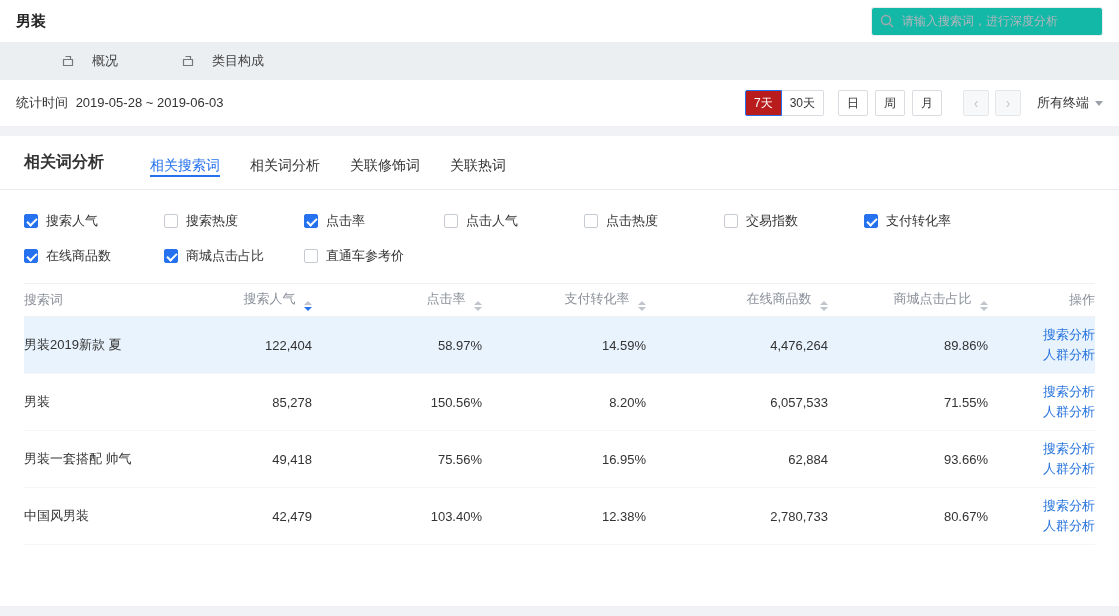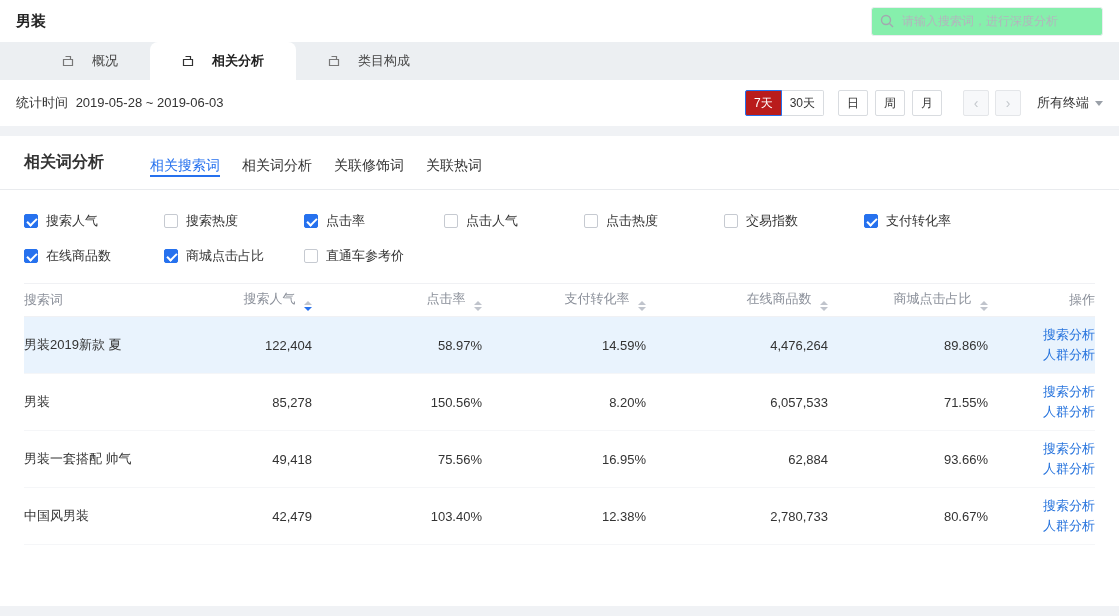--- a/index.html
+++ b/index.html
@@ -5,21 +5,21 @@
   * { margin:0; padding:0; box-sizing:border-box; }
   html,body { width:1119px; height:616px; overflow:hidden; background:#f0f2f5;
     font-family:"Liberation Sans","DejaVu Sans",sans-serif; color:#333; }
 
   
   .topbar { height:42px; background:#fff; display:flex; align-items:center;
     justify-content:space-between; padding:0 16px; }
   .page-title { font-size:15px; font-weight:bold; color:#222; }
   .search { position:relative; width:232px; height:29px; }
   .search svg { position:absolute; left:9px; top:7px; }
-  .search input { width:100%; height:100%; border:1px solid #ebedf0; background:#86efac;
+  .search input { width:100%; height:100%; border:1px solid #ebedf0; background:#14b8a6;
     border-radius:3px; padding:0 8px 0 30px; font-size:12px; color:#333; outline:none;
     font-family:inherit; }
   .search input::placeholder { color:#b2b6bd; }
 
   
   .tabstrip { height:38px; background:#eceff2; display:flex; align-items:flex-end; padding-left:30px; }
   .tab { height:38px; display:flex; align-items:center; gap:18px; padding:0 32px;
     font-size:13px; color:#444; cursor:pointer; }
   .tab.active { background:#fff; border-radius:8px 8px 0 0; font-weight:bold; color:#222; }
   .tabicon { display:inline-flex; }
@@ -44,21 +44,21 @@
     border-radius:2px; margin-left:6px; cursor:default; }
   .terminal { font-size:13px; color:#333; display:inline-flex; align-items:center; gap:6px; cursor:pointer; }
   .caret-dn { width:0; height:0; border-left:4px solid transparent; border-right:4px solid transparent;
     border-top:5px solid #9aa0a8; }
 
   
   .card { margin-top:10px; background:#fff; min-height:470px; }
   .card-head { height:54px; display:flex; align-items:flex-end; padding:12px 24px;
     border-bottom:1px solid #e9ebee; }
   .card-title { font-size:16px; font-weight:bold; align-self:center; margin-right:46px; }
-  .subtabs { display:flex; gap:22px; }
+  .subtabs { display:flex; gap:30px; }
   .subtab { display:flex; align-items:center; font-size:14px; color:#333; cursor:pointer;
     border-bottom:2px solid transparent; }
   .subtab.active { color:#2671ee; border-bottom-color:#2671ee; }
 
   
   .metrics { display:grid; grid-template-columns:repeat(7,140px); row-gap:17px;
     padding:22px 24px 18px; }
   .metric { display:flex; align-items:center; gap:8px; font-size:13px; color:#333; cursor:pointer; }
   .checkbox { position:relative; width:14px; height:14px; border:1px solid #c6cad1;
     border-radius:2px; background:#fff; flex:0 0 auto; }
@@ -100,28 +100,20 @@
 
 <nav class="tabstrip">
   <div class="tab">
     <span class="tabicon">
       <svg width="12" height="12" viewBox="0 0 12 12">
           <path d="M1.5 4.5h9v6h-9z M3.5 1.5h5v3h-5" fill="none" stroke="#777" stroke-width="1.2"></path>
         </svg>
     </span>
     <span>概况</span>
   </div>
-  <div class="tab active">
-    <span class="tabicon">
-      <svg width="12" height="12" viewBox="0 0 12 12">
-          <path d="M1.5 4.5h9v6h-9z M3.5 1.5h5v3h-5" fill="none" stroke="#333" stroke-width="1.2"></path>
-        </svg>
-    </span>
-    <span>相关分析</span>
-  </div>
   <div class="tab">
     <span class="tabicon">
       <svg width="12" height="12" viewBox="0 0 12 12">
           <path d="M1.5 4.5h9v6h-9z M3.5 1.5h5v3h-5" fill="none" stroke="#777" stroke-width="1.2"></path>
         </svg>
     </span>
     <span>类目构成</span>
   </div>
 </nav>
 

